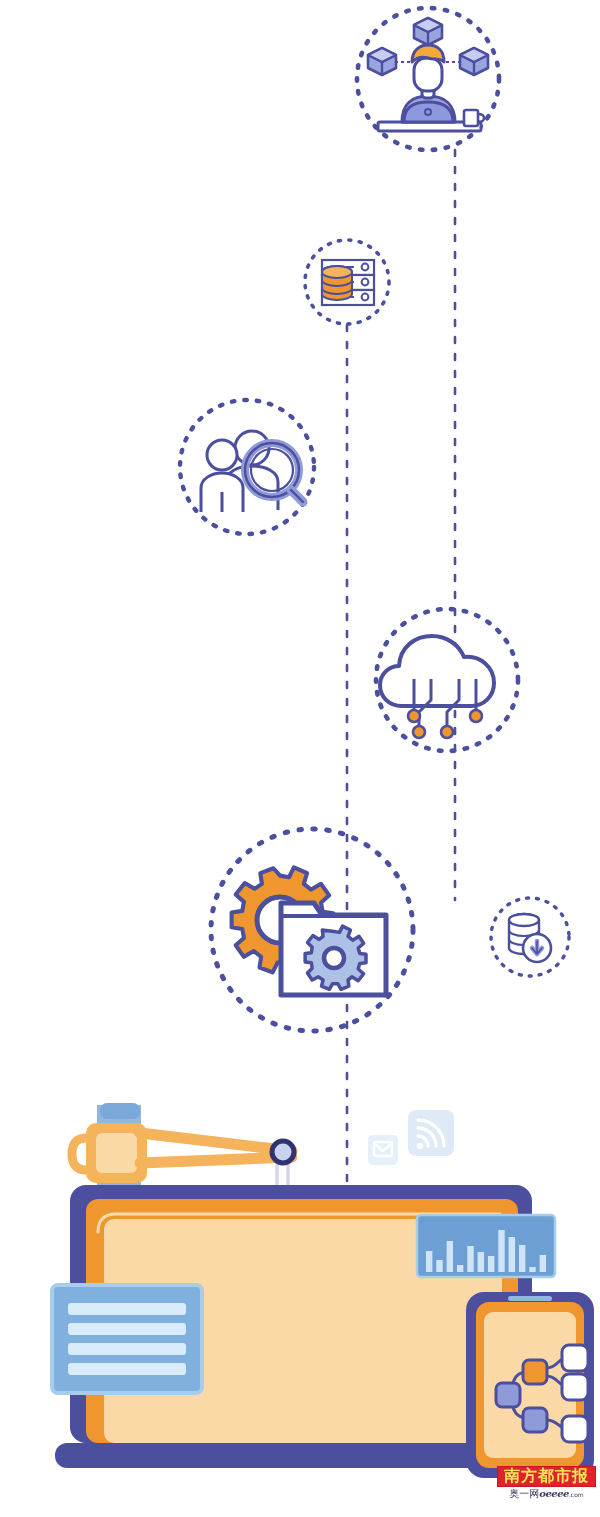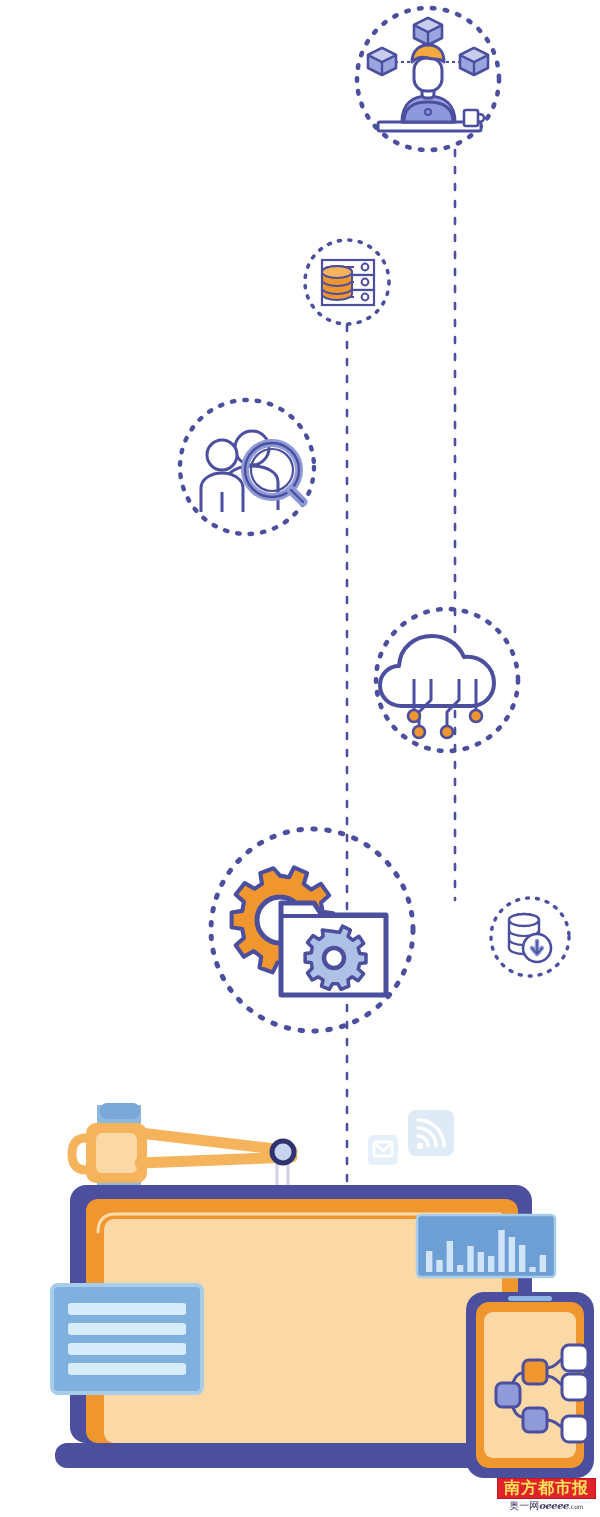--- a/index.html
+++ b/index.html
@@ -23,21 +23,20 @@
   .logo-red{
     display:block;
     background:#e0222b;
     color:#ffe45a;
     font-size:16px;
     font-weight:bold;
     letter-spacing:1px;
     padding:2px 2px 3px 2px;
     font-family:"DejaVu Sans","Liberation Sans",sans-serif;
     box-shadow:0 0 0 1px #c8161f inset;
-    margin-top:12px;
   }
   .logo-sub{
     display:block;
     margin-top:2px;
     font-size:10px;
     color:#3a3a5e;
     white-space:nowrap;
     font-family:"DejaVu Sans","Liberation Sans",sans-serif;
   }
   .logo-sub .oe{

